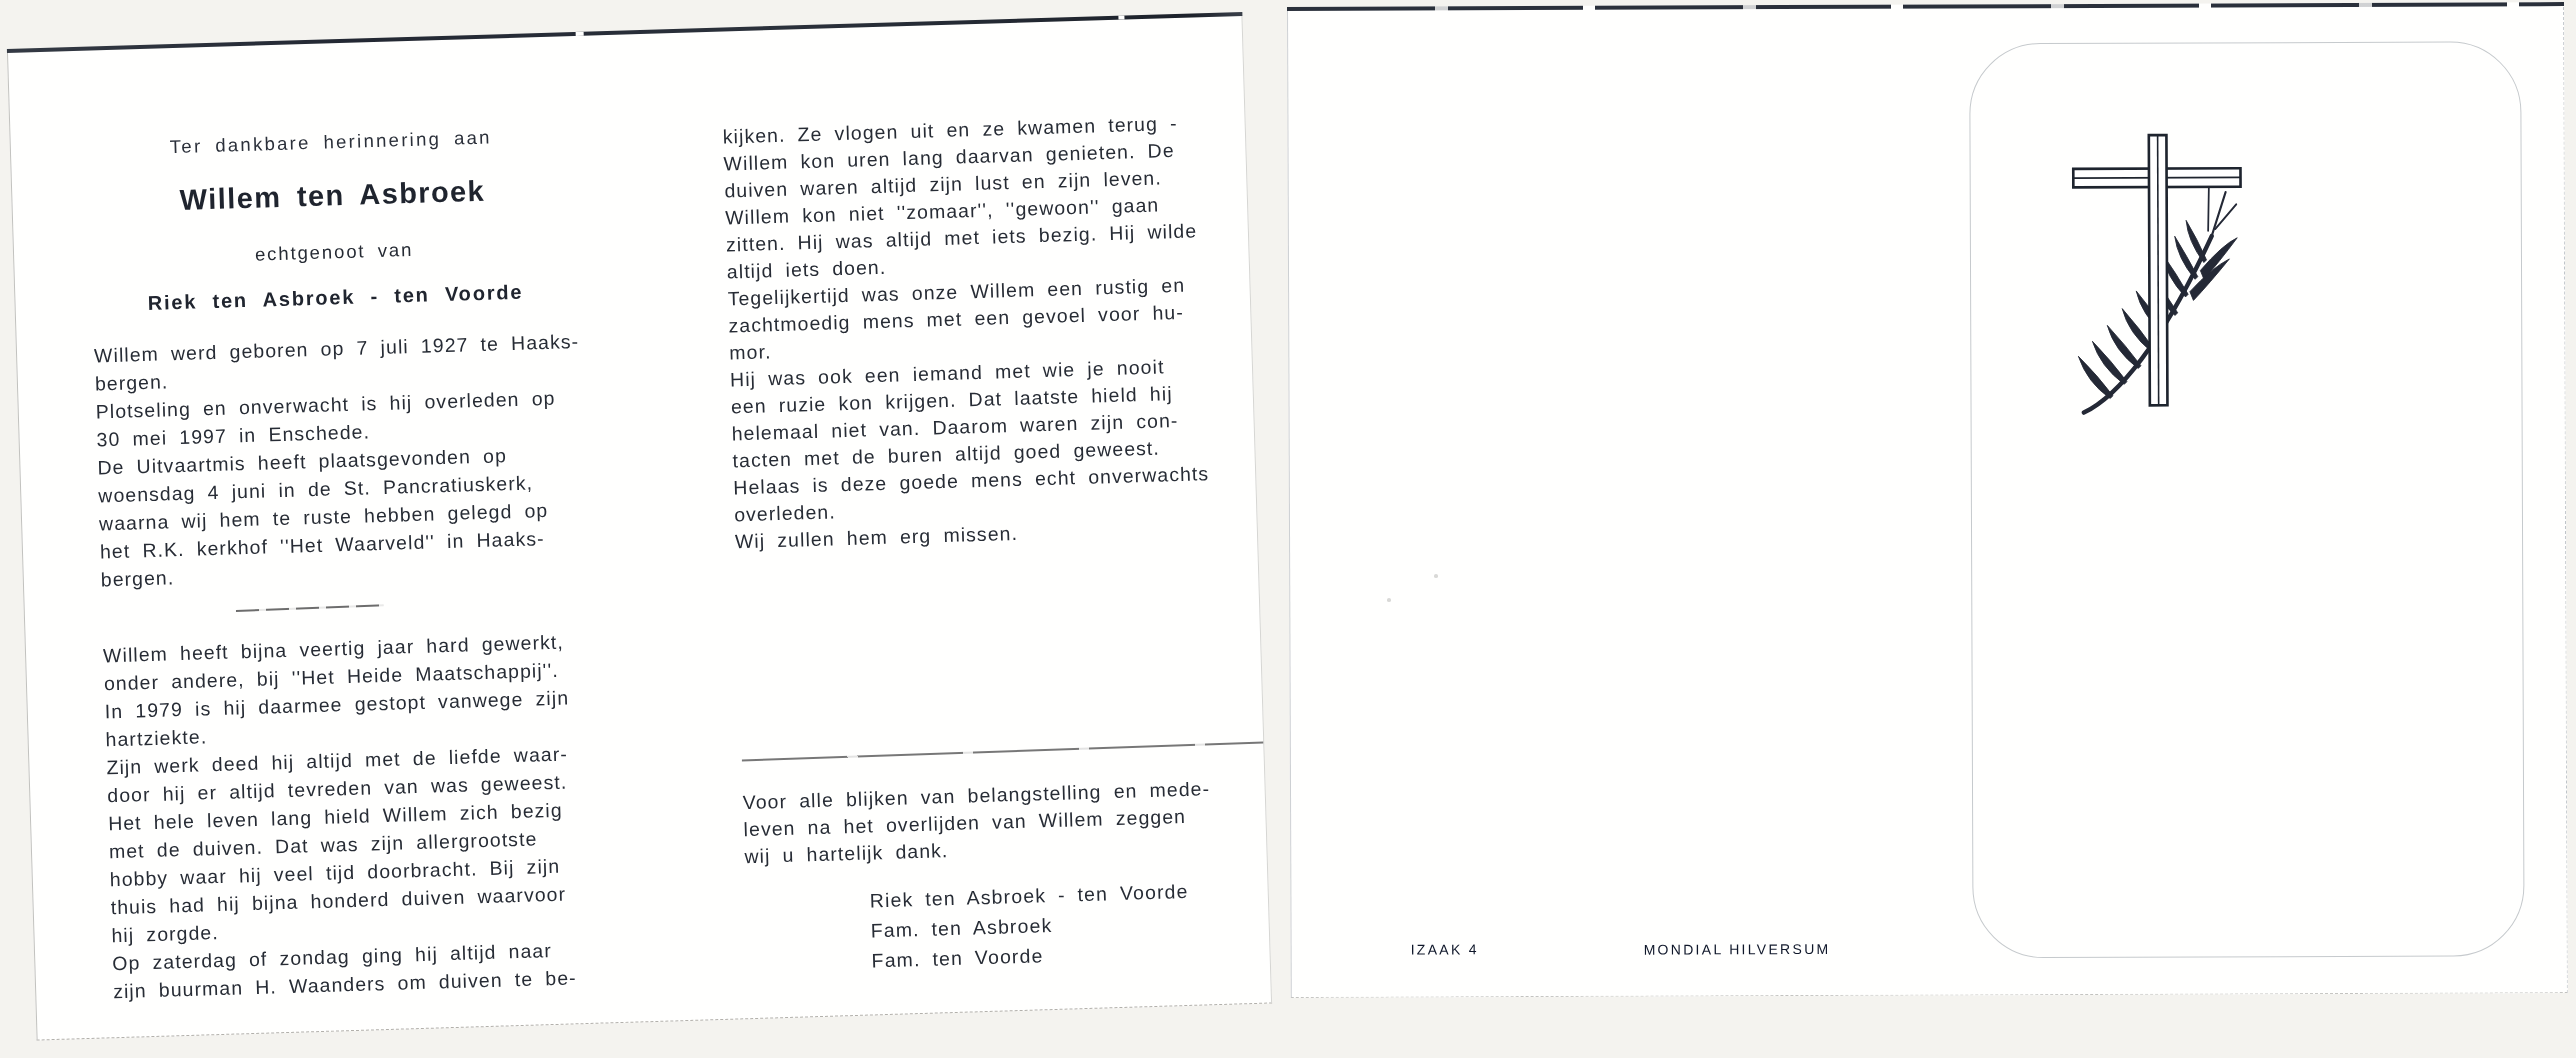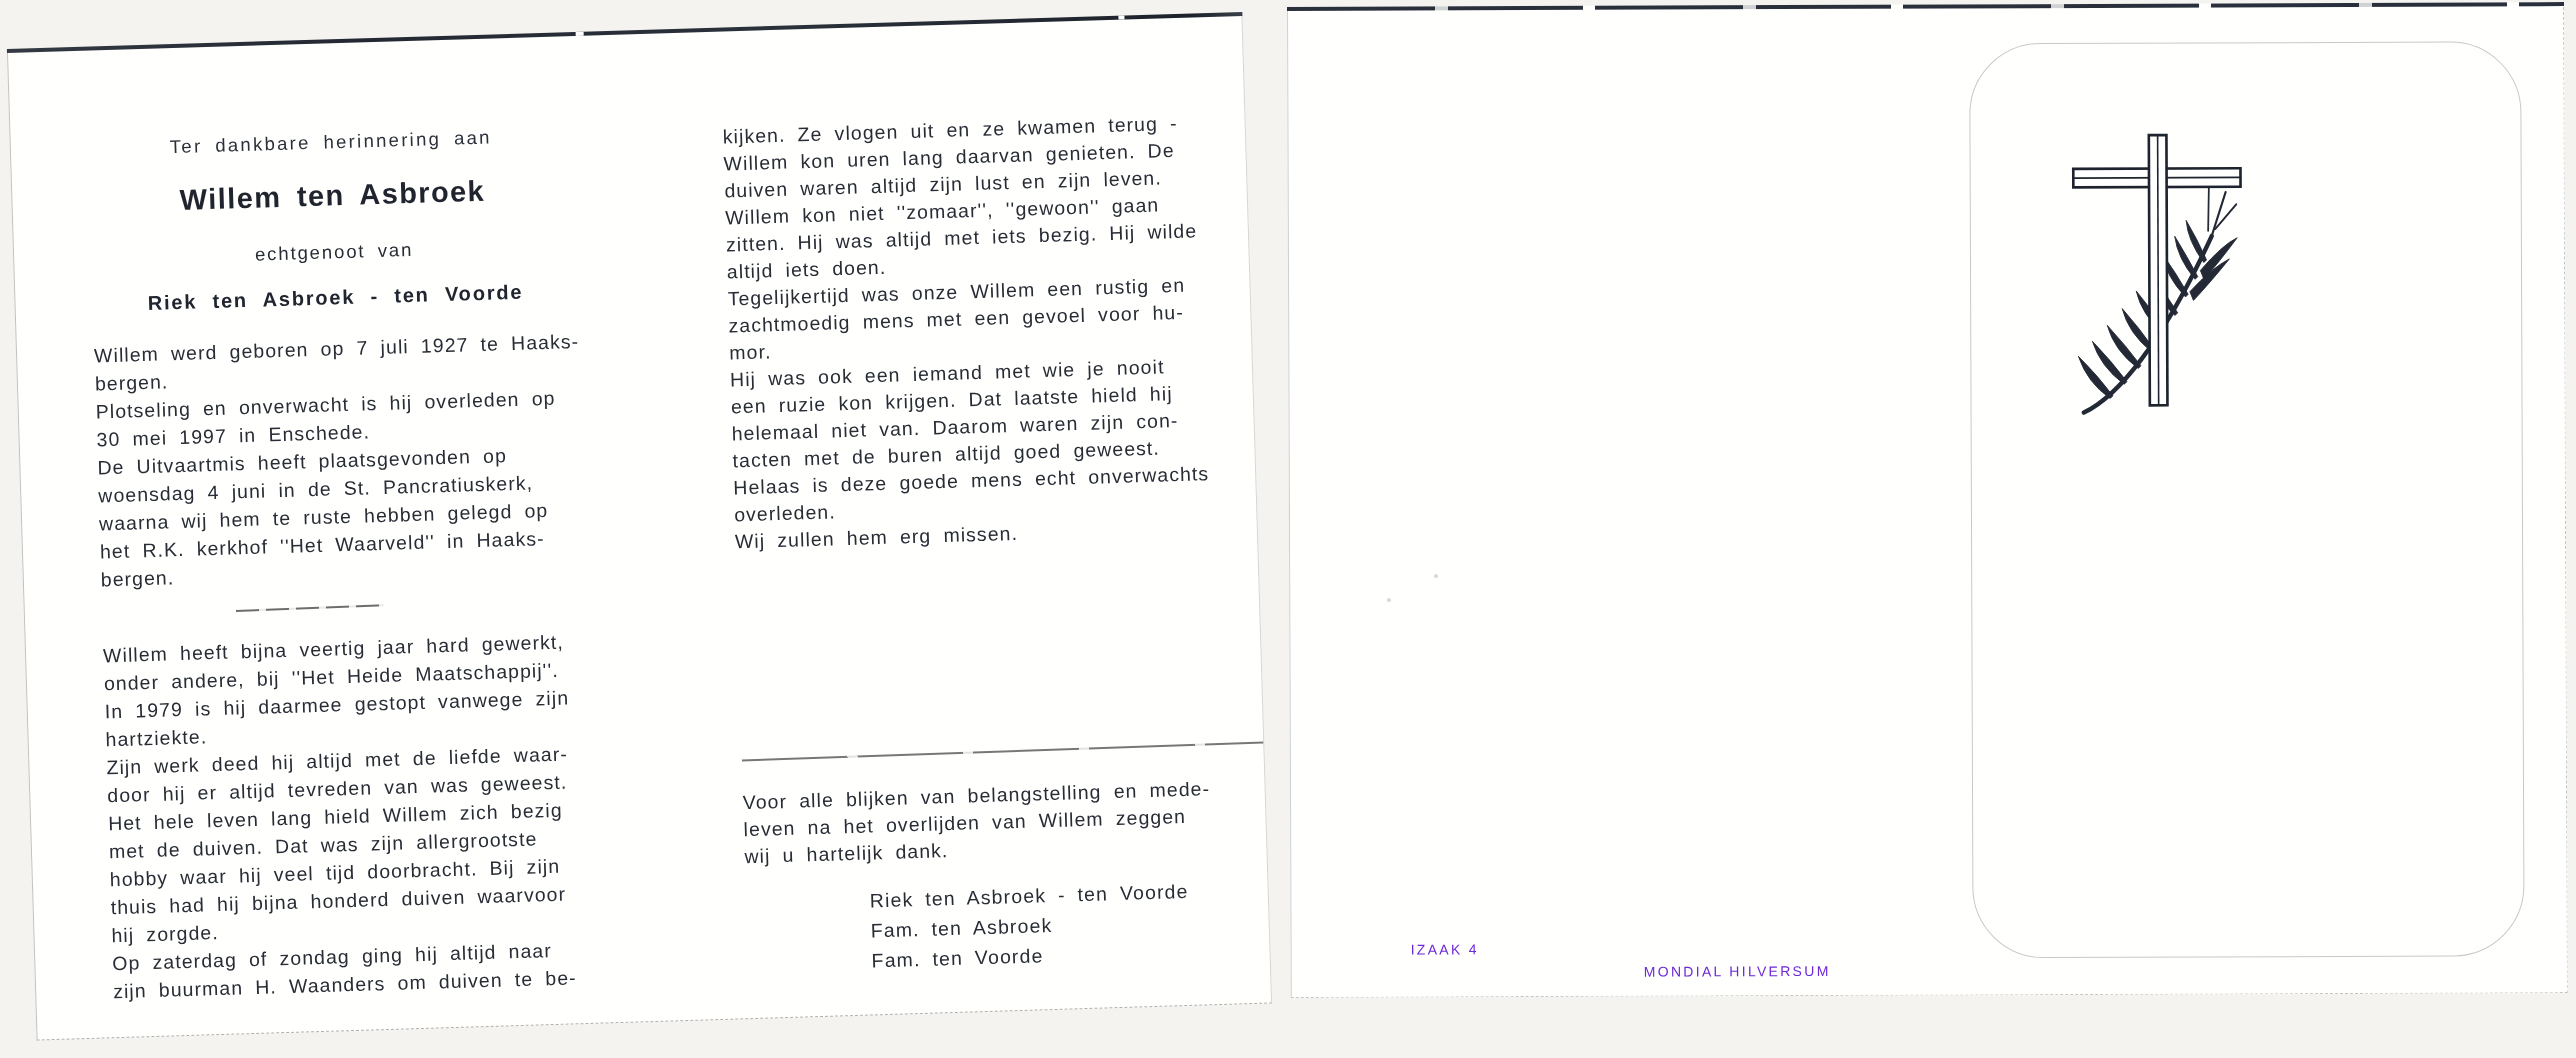--- a/index.html
+++ b/index.html
@@ -73,24 +73,24 @@
     position:absolute;left:-0.9px;top:0;right:-0.9px;height:3.5px;
     background:repeating-linear-gradient(90deg,#2a303b 0 148px,rgba(42,48,59,.22) 148px 161px,#2a303b 161px 296px,rgba(42,48,59,0) 296px 308px);
   }
   .cross-panel{
     position:absolute;left:681px;top:39px;width:550px;height:913px;
     border:1.8px solid #c6cacd;border-radius:71px;background:#fffffe;
   }
   .cross-art{position:absolute;left:100px;top:85px;}
 
   .print-code,.printer{
-    position:absolute;font-size:14px;letter-spacing:2.3px;color:#6d28d9;
+    position:absolute;font-size:14px;letter-spacing:2.3px;color:#0f172a;
   }
   .print-code{left:119px;top:935px;}
-  .printer{left:352px;top:958px;}
+  .printer{left:352px;top:936px;}
 
   .speck{position:absolute;width:4.4px;height:3.5px;border-radius:50%;background:#d9d9d7;}
   .speck.s1{left:1434px;top:574px;}
   .speck.s2{left:1387px;top:598px;}
 </style>
 </head>
 <body>
 
 <div class="stage">
 

